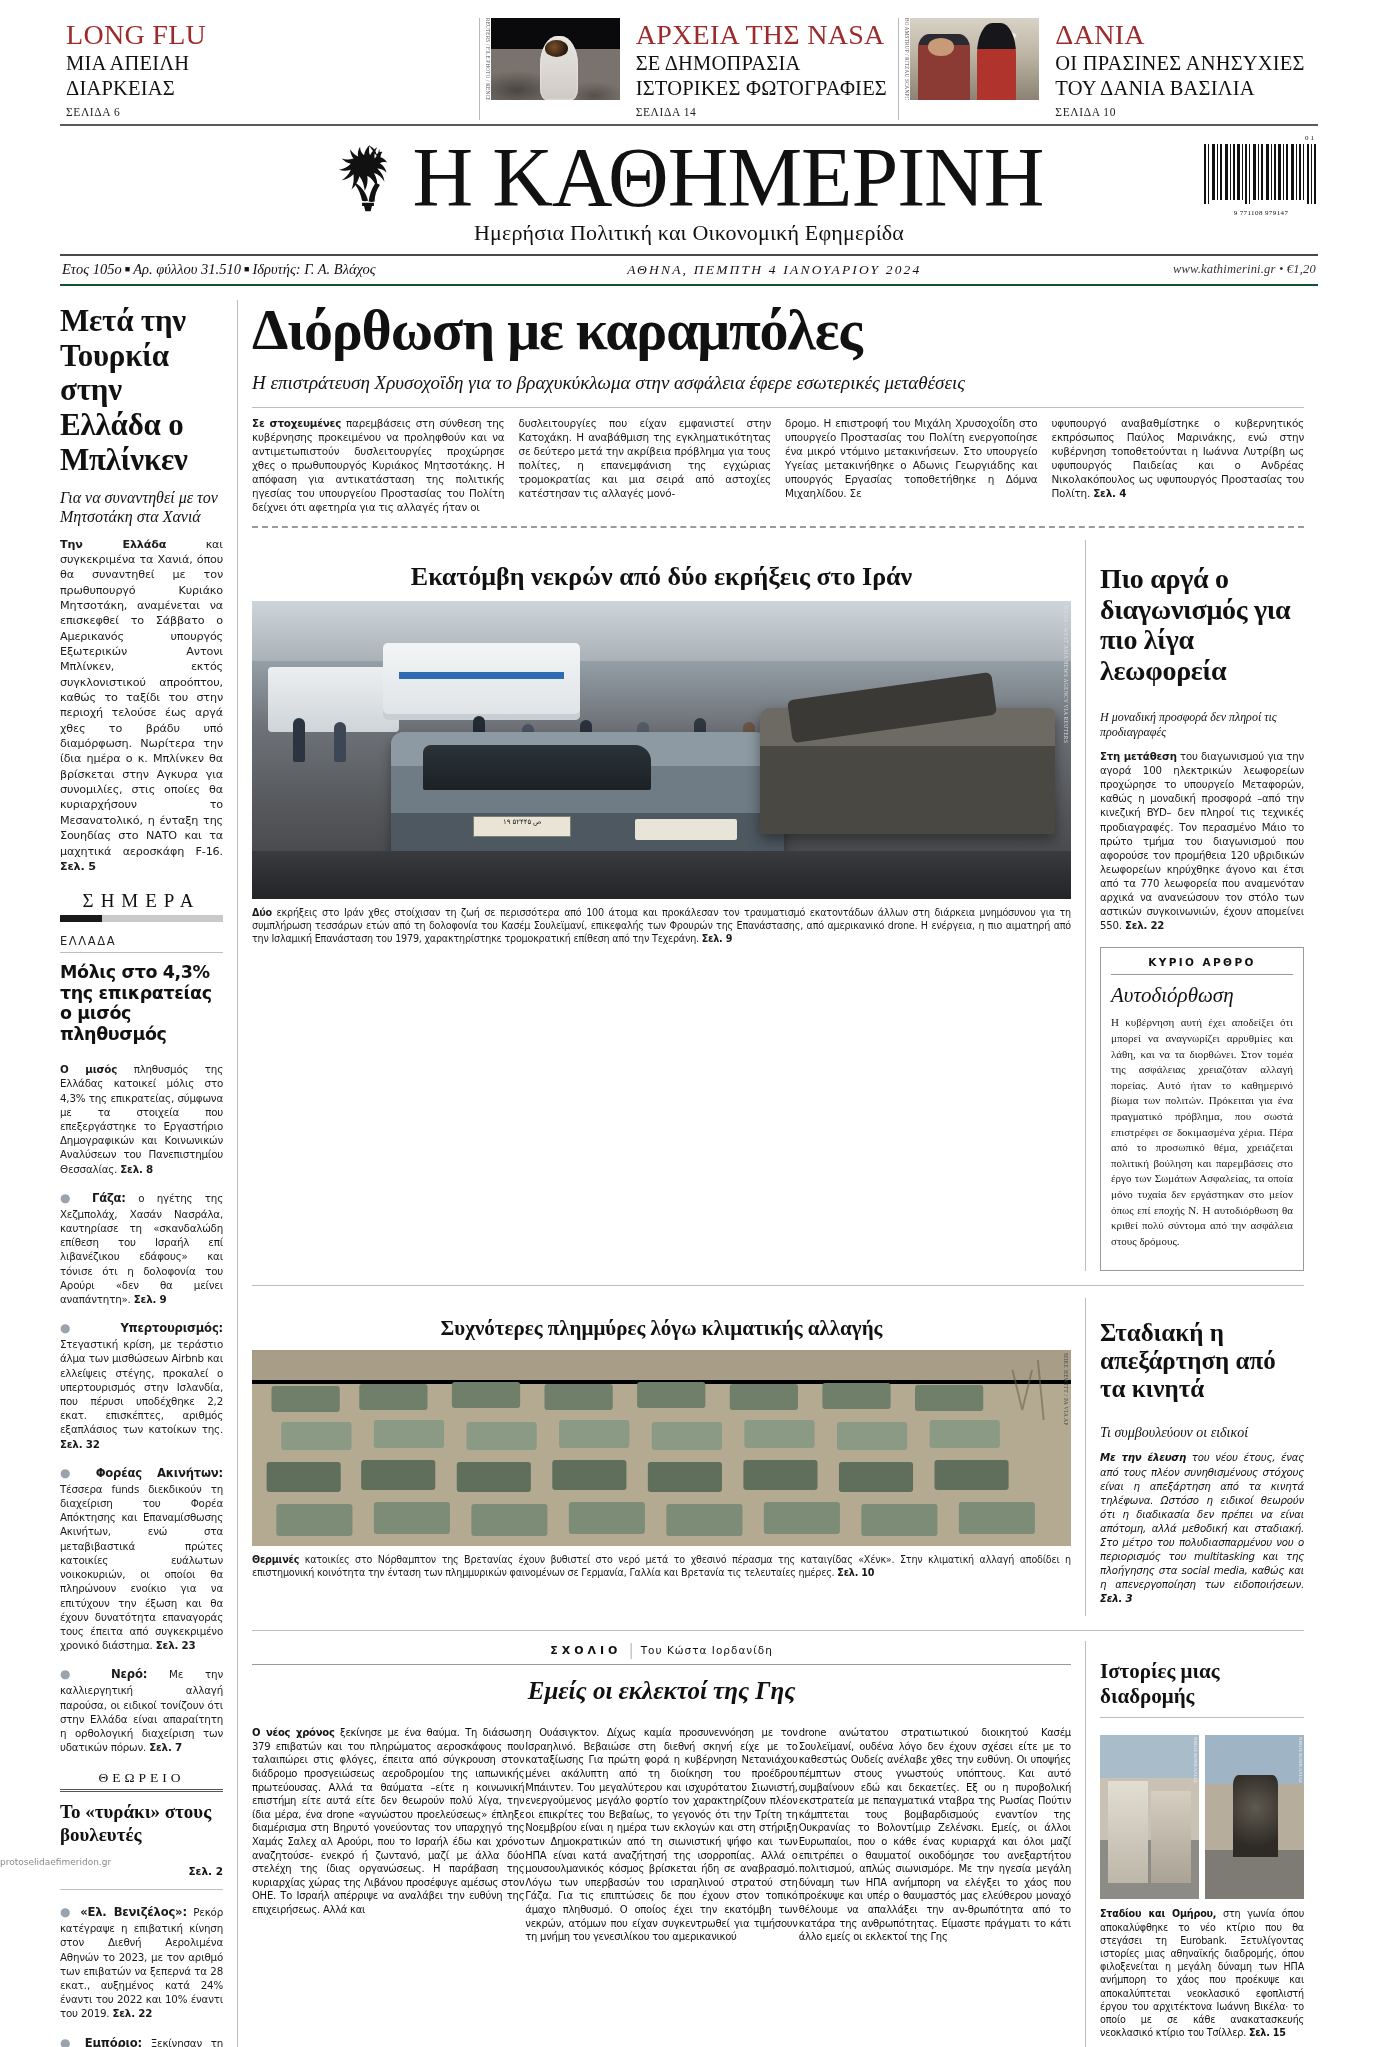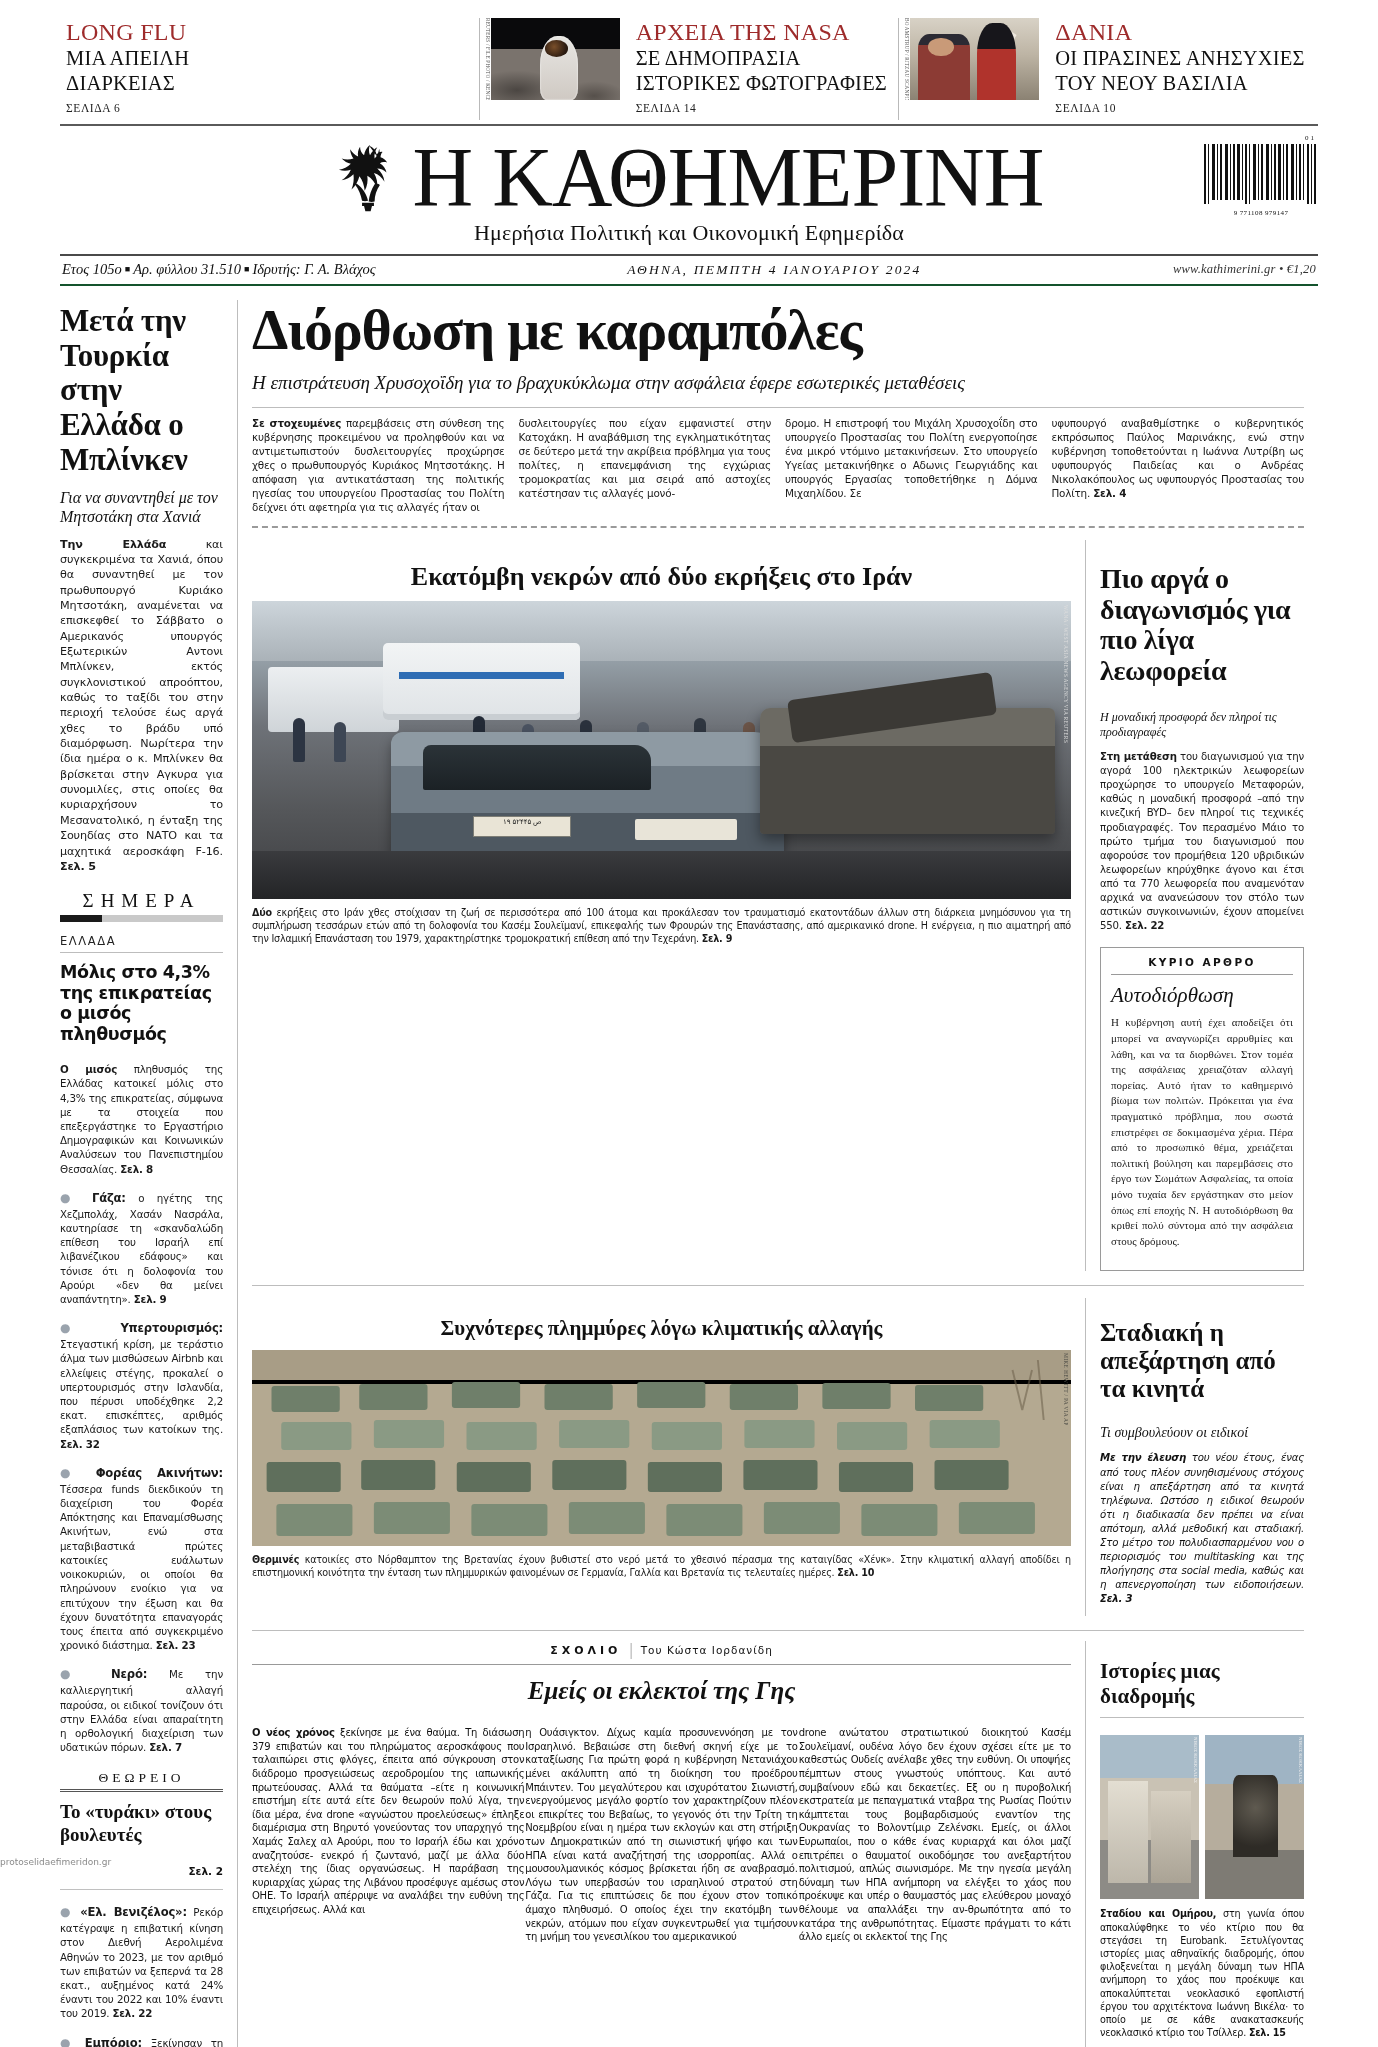--- a/index.html
+++ b/index.html
@@ -13,21 +13,21 @@
     overflow: hidden;
   }
   .page { width:1378px; height:2047px; position:relative; padding: 0 60px; }
 
   
   .teaser-strip { display:flex; height:120px; padding-top:18px; }
   .teaser { display:flex; flex:1; align-items:flex-start; }
   .teaser + .teaser { border-left:1px solid #b9b9b9; padding-left:0; }
   .teaser-text { padding-left:6px; }
   .teaser-kicker {
-    color:#9e2b2b; font-size:24px; letter-spacing:.3px; line-height:1.18;
+    color:#9e2b2b; font-size:28px; letter-spacing:.3px; line-height:1.18;
     font-family:"Liberation Serif", serif;
   }
   .teaser-line { font-size:20.5px; line-height:1.2; color:#111; letter-spacing:.2px; }
   .teaser-page { font-size:11.5px; letter-spacing:.6px; margin-top:6px; color:#222; }
   .teaser-photo {
     width:140px; height:82px; position:relative; overflow:hidden;
     margin-right:10px; flex:none;
   }
   .credit-v {
     position:absolute; left:-1px; top:0; height:82px; width:11px;
@@ -372,21 +372,21 @@
       <div class="teaser-photo">
         <div class="credit-v">BO AMSTRUP / RITZAU SCANPIX VIA REUTERS</div>
         <div class="photo-inner ph-dk">
           <div class="dk-face"></div>
           <div class="dk-belt"></div>
         </div>
       </div>
       <div class="teaser-text">
         <div class="teaser-kicker">ΔΑΝΙΑ</div>
         <div class="teaser-line">ΟΙ ΠΡΑΣΙΝΕΣ ΑΝΗΣΥΧΙΕΣ</div>
-        <div class="teaser-line">ΤΟΥ ΝΕΟΥ ΒΑΣΙΛΙΑ</div>
+        <div class="teaser-line">ΤΟΥ ΔΑΝΙΑ ΒΑΣΙΛΙΑ</div>
         <div class="teaser-page">ΣΕΛΙΔΑ 10</div>
       </div>
     </div>
   </div>
 
   <div class="hairline-strip"></div>
 
   <div class="masthead">
     <div class="logo-row">
       <svg class="griffin" viewBox="0 0 100 105">

